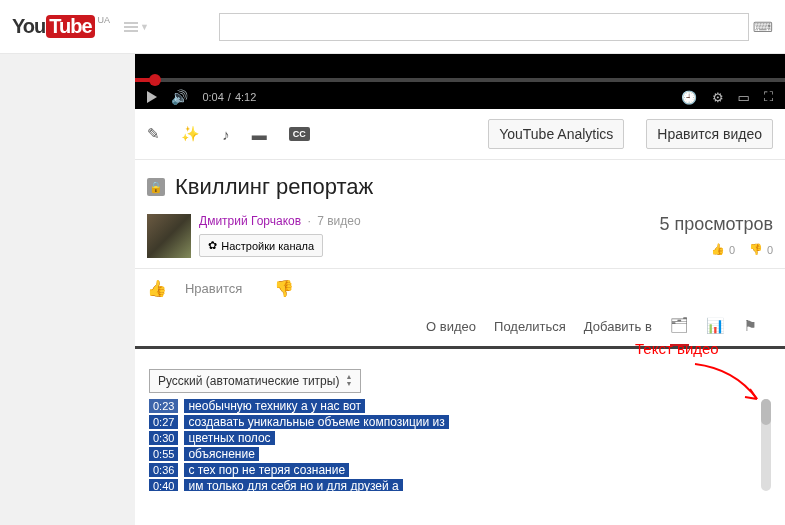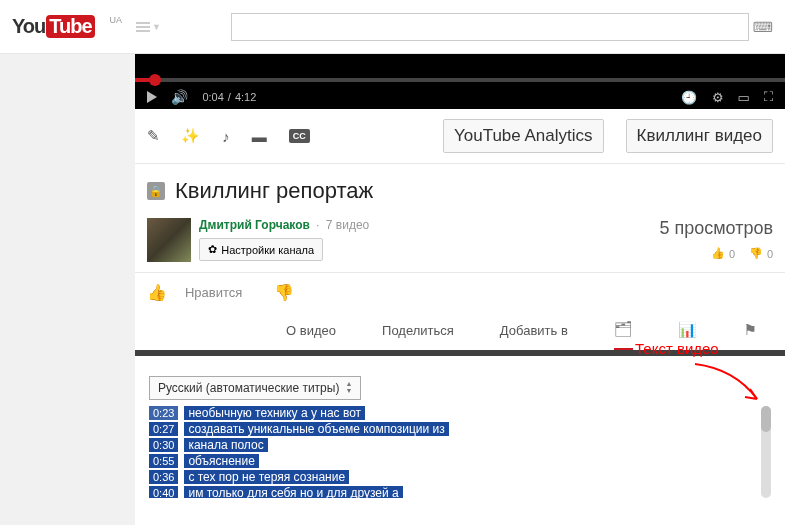--- a/index.html
+++ b/index.html
@@ -2,21 +2,21 @@
 <html><head>
 <meta charset="utf-8">
 <style>
   * { margin: 0; padding: 0; box-sizing: border-box; }
   body { font-family: Arial, sans-serif; font-size: 13px; color: #333; background: #fff; width: 785px; }
   
   .topbar { display: flex; align-items: center; padding: 8px 12px; border-bottom: 1px solid #e8e8e8; height: 54px; }
   .logo { display: flex; align-items: baseline; gap: 1px; }
   .logo-you { color: #333; font-weight: bold; font-size: 20px; letter-spacing: -1px; }
   .logo-tube { background: #cc181e; color: #fff; font-weight: bold; font-size: 20px; padding: 0 3px; border-radius: 4px; letter-spacing: -1px; }
-  .logo-ua { color: #999; font-size: 9px; margin-left: 14px; align-self: flex-start; }
+  .logo-ua { color: #999; font-size: 9px; margin-left: 2px; align-self: flex-start; }
   .menu-trio { margin-left: 14px; display: flex; flex-direction: column; gap: 2px; }
   .menu-trio span { width: 14px; height: 2px; background: #ccc; }
   .menu-caret { color: #ccc; font-size: 9px; margin-left: 2px; }
   .searchbox { margin-left: 70px; flex: 1; height: 28px; border: 1px solid #ccc; background: #fff; padding: 0 6px; }
   .kb-icon { margin-left: 4px; color: #888; font-size: 14px; }
 
   .main { display: flex; }
   .sidebar-gutter { width: 135px; background: #f1f1f1; min-height: 480px; }
   .content { flex: 1; background: #fff; }
 
@@ -27,41 +27,41 @@
   .controls { position: absolute; bottom: 4px; left: 0; right: 0; display: flex; align-items: center; padding: 0 12px; color: #bbb; font-size: 11px; gap: 14px; }
   .controls .spacer { flex: 1; }
   .play-tri { width:0; height:0; border-left: 10px solid #bbb; border-top: 6px solid transparent; border-bottom: 6px solid transparent; }
   .vol-ic { font-size: 14px; }
   .ctrl-r { font-size: 13px; }
 
   .toolbar { display: flex; align-items: center; padding: 10px 12px; border-bottom: 1px solid #e8e8e8; gap: 22px; }
   .tool-ic { color: #555; font-size: 15px; }
   .cc-badge { background: #555; color: #fff; font-size: 9px; padding: 2px 4px; border-radius: 2px; font-weight: bold; }
   .toolbar .spacer { flex: 1; }
-  .btn { border: 1px solid #ccc; background: #f8f8f8; padding: 6px 10px; font-size: 17px; color: #333; border-radius: 2px; cursor: pointer; }
+  .btn { border: 1px solid #ccc; background: #f8f8f8; padding: 6px 10px; font-size: 14px; color: #333; border-radius: 2px; cursor: pointer; }
 
   .title-row { display: flex; align-items: center; padding: 14px 12px 8px; gap: 10px; }
   .priv-ic { width: 18px; height: 18px; background: #999; display: flex; align-items: center; justify-content: center; color: #fff; font-size: 11px; border-radius: 2px; }
   .vid-title { font-size: 22px; font-weight: normal; color: #222; }
 
   .meta { display: flex; padding: 6px 12px 10px; border-bottom: 1px solid #e8e8e8; position: relative; }
   .avatar { width: 44px; height: 44px; background: linear-gradient(135deg,#6b5a42 0%,#3e3a2a 50%,#828a5a 100%); }
   .meta-mid { margin-left: 8px; }
   .author-line { display: flex; align-items: center; gap: 6px; font-size: 12px; }
-  .author { color: #15803d; font-weight: bold; }
+  .author { color: #a21caf; font-weight: normal; }
   .vid-count { color: #999; }
   .btn-sm { border: 1px solid #ccc; background: #f8f8f8; padding: 4px 8px; font-size: 11px; border-radius: 2px; margin-top: 6px; display: inline-flex; align-items: center; gap: 4px; }
   .meta-right { margin-left: auto; text-align: right; }
   .views { font-size: 18px; color: #555; }
   .likes-row { display: flex; gap: 14px; justify-content: flex-end; font-size: 11px; color: #999; margin-top: 8px; align-items: center; }
 
   .actions { display: flex; align-items: center; padding: 10px 12px; gap: 18px; color: #888; font-size: 13px; }
   .thumb-ic { font-size: 16px; }
 
-  .under-tabs { display: flex; align-items: center; justify-content: flex-end; padding: 8px 28px 0; gap: 46px; color: #555; font-size: 13px; border-bottom: 6px solid #404040; position: relative; }
+  .under-tabs { display: flex; align-items: center; justify-content: flex-end; padding: 8px 28px 0; gap: 18px; color: #555; font-size: 13px; border-bottom: 3px solid #404040; position: relative; }
   .tab { padding-bottom: 10px; cursor: pointer; }
   .tab.active { border-bottom: 2px solid #cc181e; }
   .tab-ic { font-size: 15px; color: #777; }
 
   .annot { position: absolute; color: #f00; font-size: 15px; pointer-events: none; }
   .annot-text { left: 500px; top: 286px; }
   .arrow-svg { position: absolute; left: 550px; top: 305px; pointer-events: none; }
 
   .script-box { margin: 20px 14px 8px; }
   .lang-select { border: 1px solid #aaa; padding: 4px 8px; font-size: 12px; background: #fafafa; display: inline-flex; gap: 6px; }
@@ -117,21 +117,21 @@
     </div>
 
     <div class="toolbar">
       <span class="tool-ic">✎</span>
       <span class="tool-ic">✨</span>
       <span class="tool-ic">♪</span>
       <span class="tool-ic">▬</span>
       <span class="cc-badge">CC</span>
       <div class="spacer"></div>
       <button class="btn">YouTube Analytics</button>
-      <button class="btn">Квиллинг видео</button>
+      <button class="btn">Нравится видео</button>
     </div>
 
     <div class="title-row">
       <div class="priv-ic">🔒</div>
       <h1 class="vid-title">Квиллинг репортаж</h1>
     </div>
 
     <div class="meta">
       <div class="avatar"></div>
       <div class="meta-mid">
@@ -189,21 +189,21 @@
         <div class="trans-row">
             <span class="ts cut">0:23</span>
             <span class="tx">необычную технику а у нас вот</span>
           </div>
           <div class="trans-row">
             <span class="ts">0:27</span>
             <span class="tx">создавать уникальные объеме композиции из</span>
           </div>
           <div class="trans-row">
             <span class="ts">0:30</span>
-            <span class="tx">канала полос</span>
+            <span class="tx">цветных полос</span>
           </div>
           <div class="trans-row">
             <span class="ts">0:55</span>
             <span class="tx">объяснение</span>
           </div>
           <div class="trans-row">
             <span class="ts">0:36</span>
             <span class="tx">с тех пор не теряя сознание</span>
           </div>
           <div class="trans-row">

